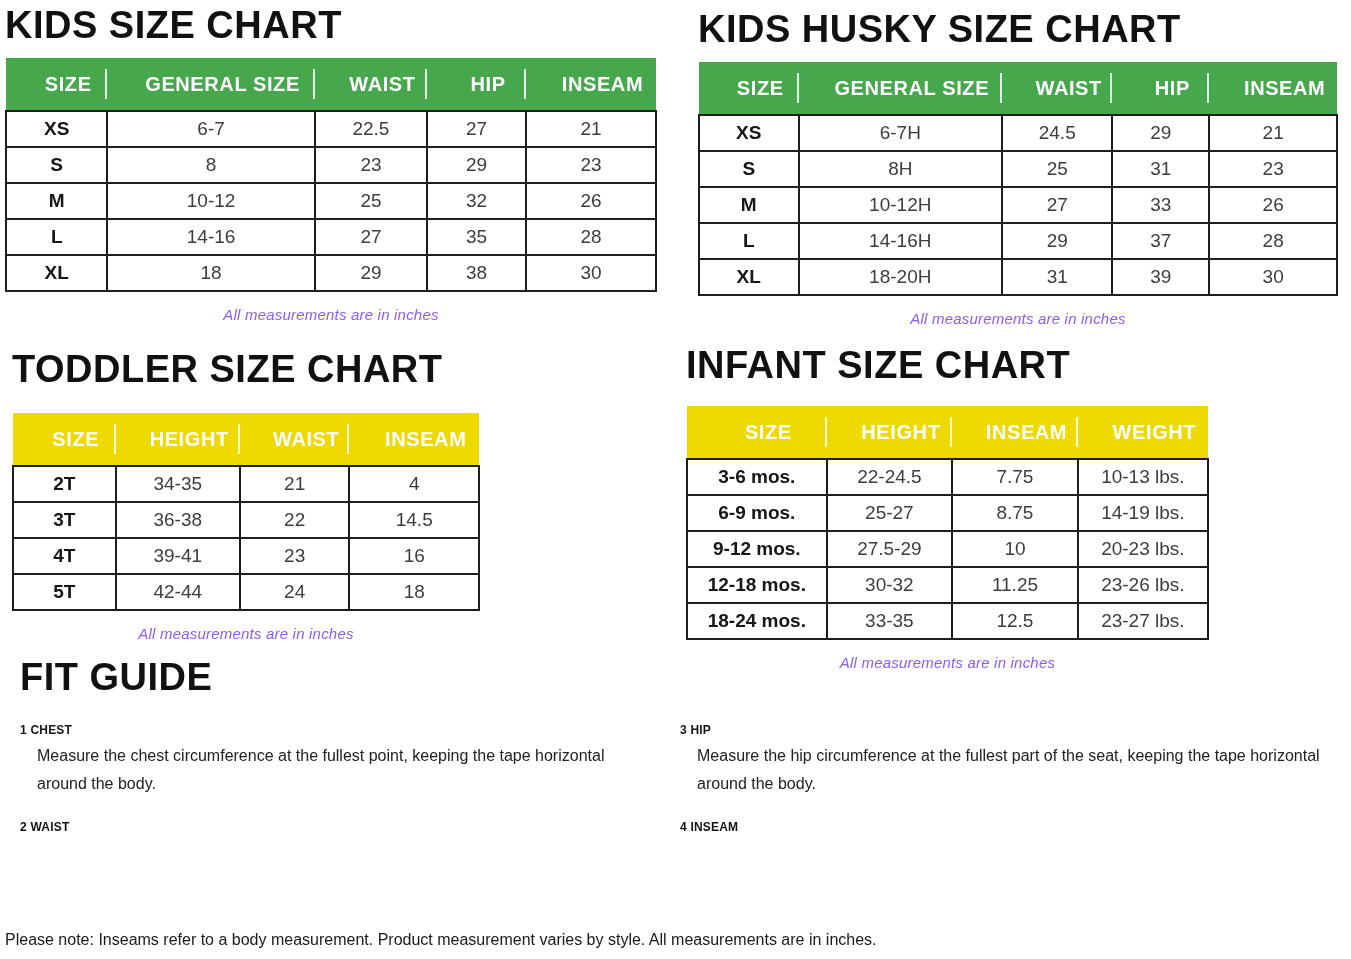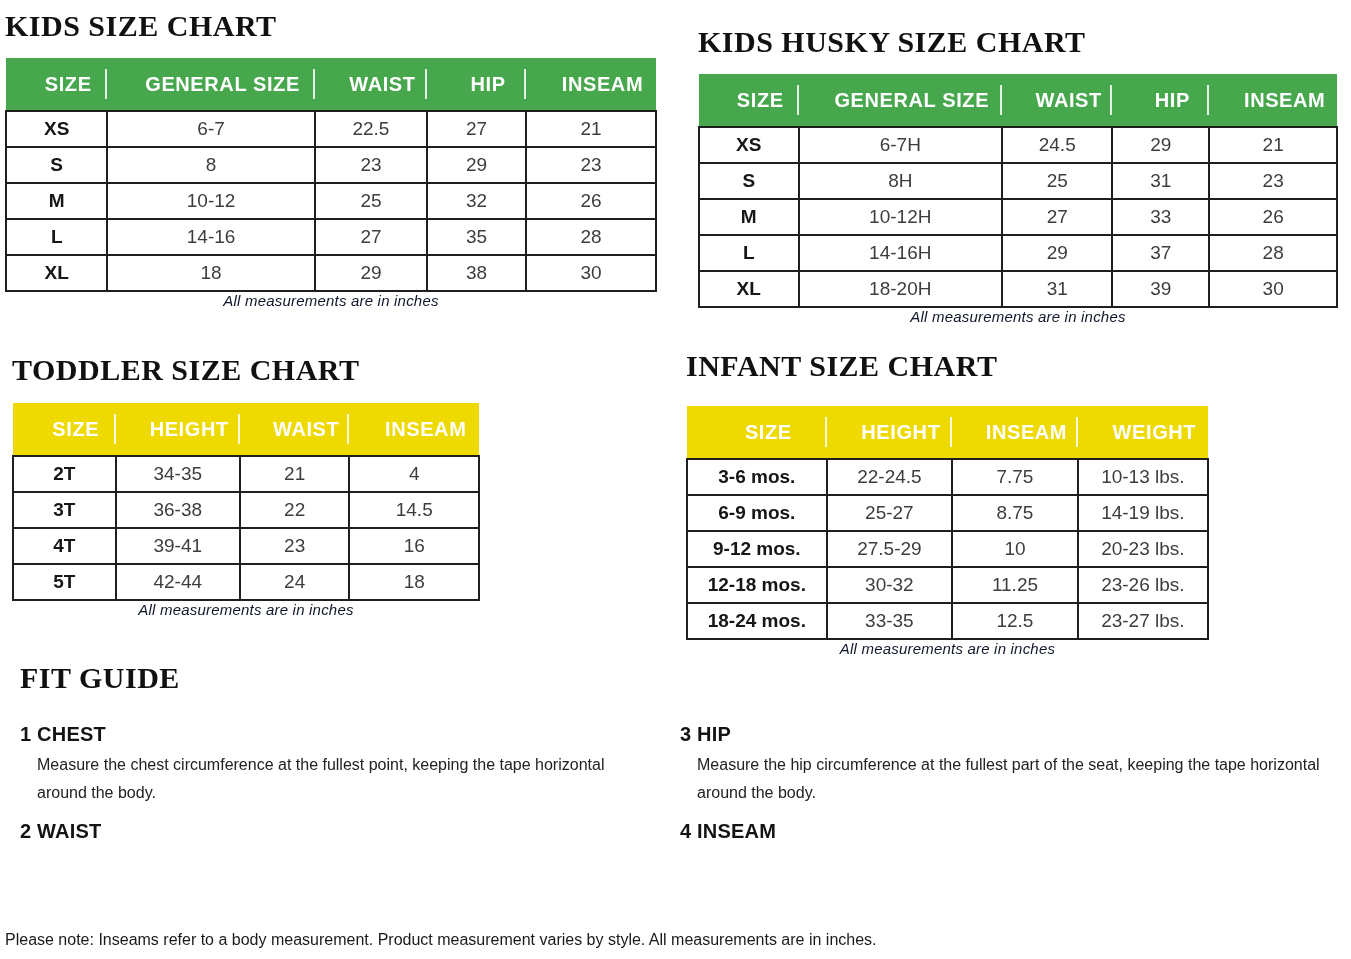--- a/index.html
+++ b/index.html
@@ -11,29 +11,29 @@
     --border:#1F1F1F;
   }
   html,body{margin:0;padding:0;}
   body{
     width:1351px;height:959px;position:relative;background:#ffffff;
     font-family:"Liberation Sans", sans-serif;color:var(--title-text);
     overflow:hidden;
   }
   .section{position:absolute;}
   .section-title{
-    font-size:30px;font-weight:bold;letter-spacing:.5px;line-height:35px;
-    margin:0;color:var(--title-text);white-space:nowrap;font-family:Liberation Serif, serif;
+    font-size:38px;font-weight:bold;letter-spacing:.5px;line-height:35px;
+    margin:0;color:var(--title-text);white-space:nowrap;
   }
   #sec-kids{top:8px;left:5px;width:652px;}
-  #sec-husky{top:24px;left:698px;width:640px;}
+  #sec-husky{top:12px;left:698px;width:640px;}
   #sec-toddler{top:352px;left:12px;width:468px;}
   #sec-infant{top:348px;left:686px;width:523px;}
   #sec-kids .section-title, #sec-husky .section-title{margin-bottom:15px;}
-  #sec-toddler .section-title{margin-bottom:16px;}
+  #sec-toddler .section-title{margin-bottom:26px;}
   #sec-infant .section-title{margin-bottom:23px;}
 
   table.size-table{border-collapse:collapse;width:100%;table-layout:fixed;}
   table.size-table thead th{
     font-size:20px;font-weight:bold;letter-spacing:.6px;color:var(--header-text);
     text-align:center;vertical-align:middle;height:50px;position:relative;border:none;padding-left:24px;
   }
   table.theme-green thead th{background:var(--green);}
   table.theme-yellow thead th{background:var(--yellow);}
   table.size-table thead th:not(:last-child)::after{
@@ -54,31 +54,31 @@
   .tbl-toddler col:nth-child(1){width:22%}
   .tbl-toddler col:nth-child(2){width:26.7%}
   .tbl-toddler col:nth-child(3){width:23.5%}
   .tbl-toddler col:nth-child(4){width:27.8%}
   .tbl-infant col:nth-child(1){width:26.8%}
   .tbl-infant col:nth-child(2){width:24.1%}
   .tbl-infant col:nth-child(3){width:24.1%}
   .tbl-infant col:nth-child(4){width:25%}
 
   .measure-note{
-    margin-top:0;text-align:center;font-style:italic;font-size:15px;
-    color:#0f172a;letter-spacing:.2px;
+    margin-top:14px;text-align:center;font-style:italic;font-size:15px;
+    color:#8b5cf6;letter-spacing:.2px;
   }
 
   #fit-guide-title{position:absolute;top:660px;left:20px;}
   .fit-item{position:absolute;}
   #fit-item-1{left:20px;top:723px;width:610px;}
   #fit-item-2{left:20px;top:820px;width:610px;}
   #fit-item-3{left:680px;top:723px;width:660px;}
   #fit-item-4{left:680px;top:820px;width:660px;}
-  .fit-heading{font-size:20px;font-weight:bold;color:#141414;letter-spacing:.2px;}
+  .fit-heading{font-size:12px;font-weight:bold;color:#141414;letter-spacing:.2px;}
   .fit-text{
     margin:5px 0 0 0;padding-left:17px;font-size:16px;line-height:28px;color:#222;
   }
   #footer-note{
     position:absolute;left:5px;top:931px;font-size:16px;color:#1a1a1a;white-space:nowrap;
   }
 </style>
 </head>
 <body>
 

